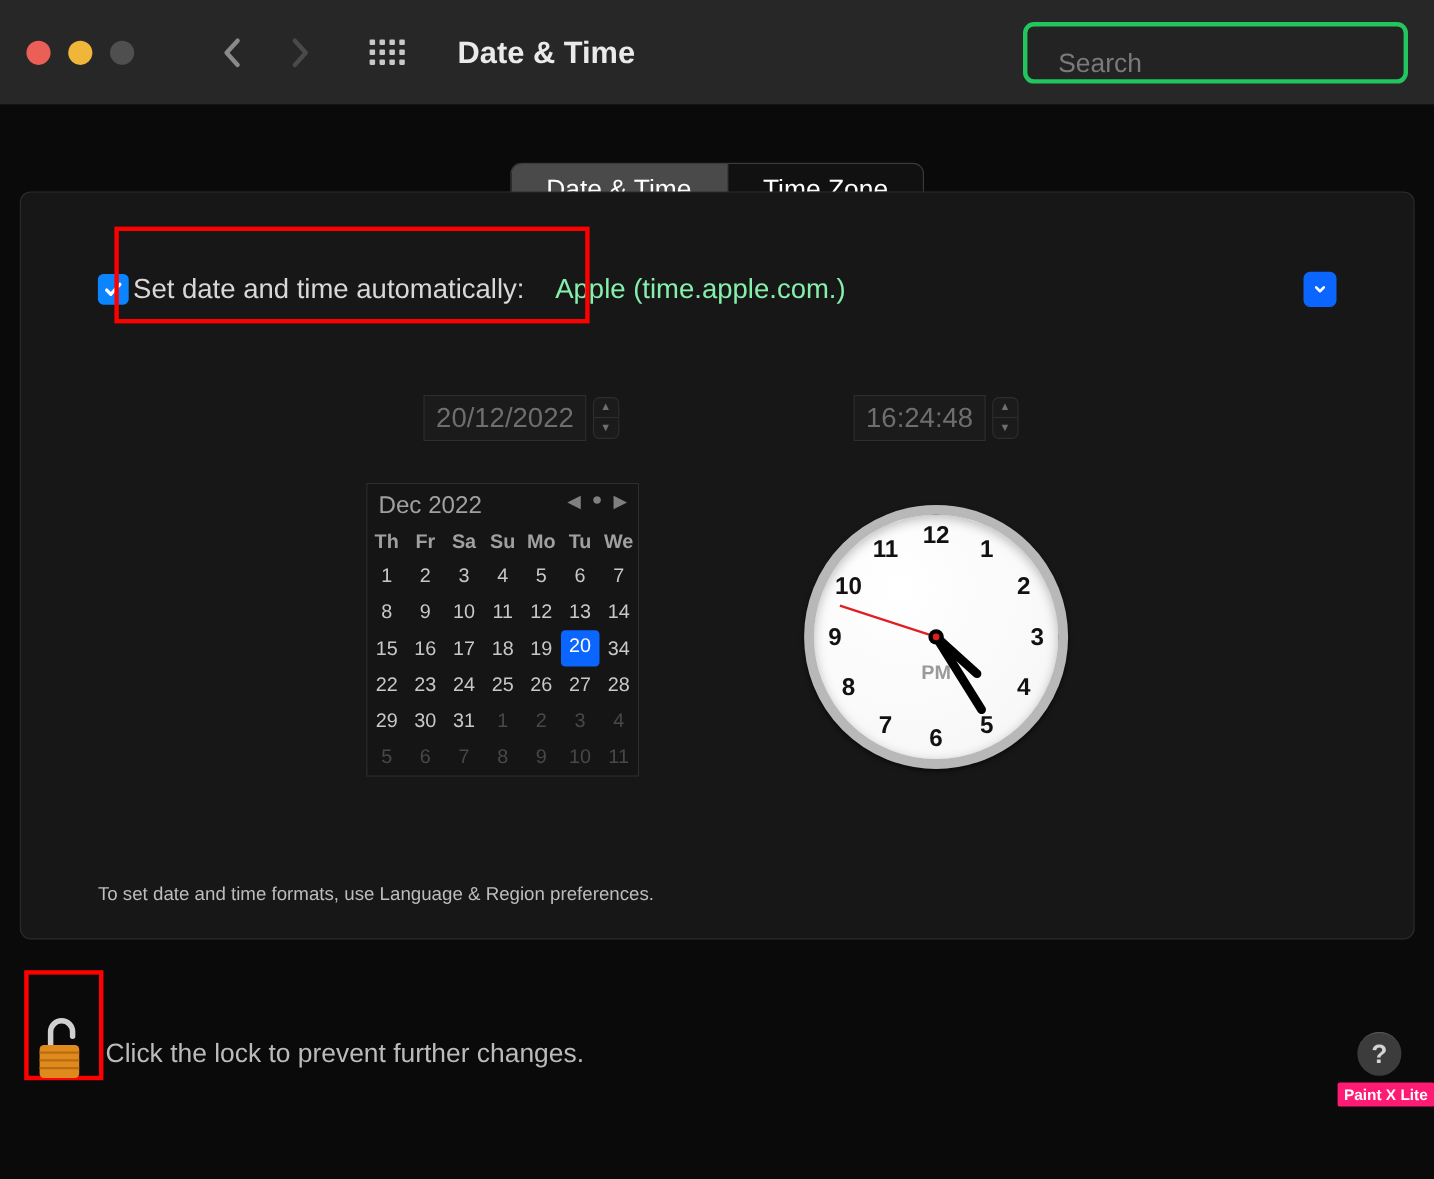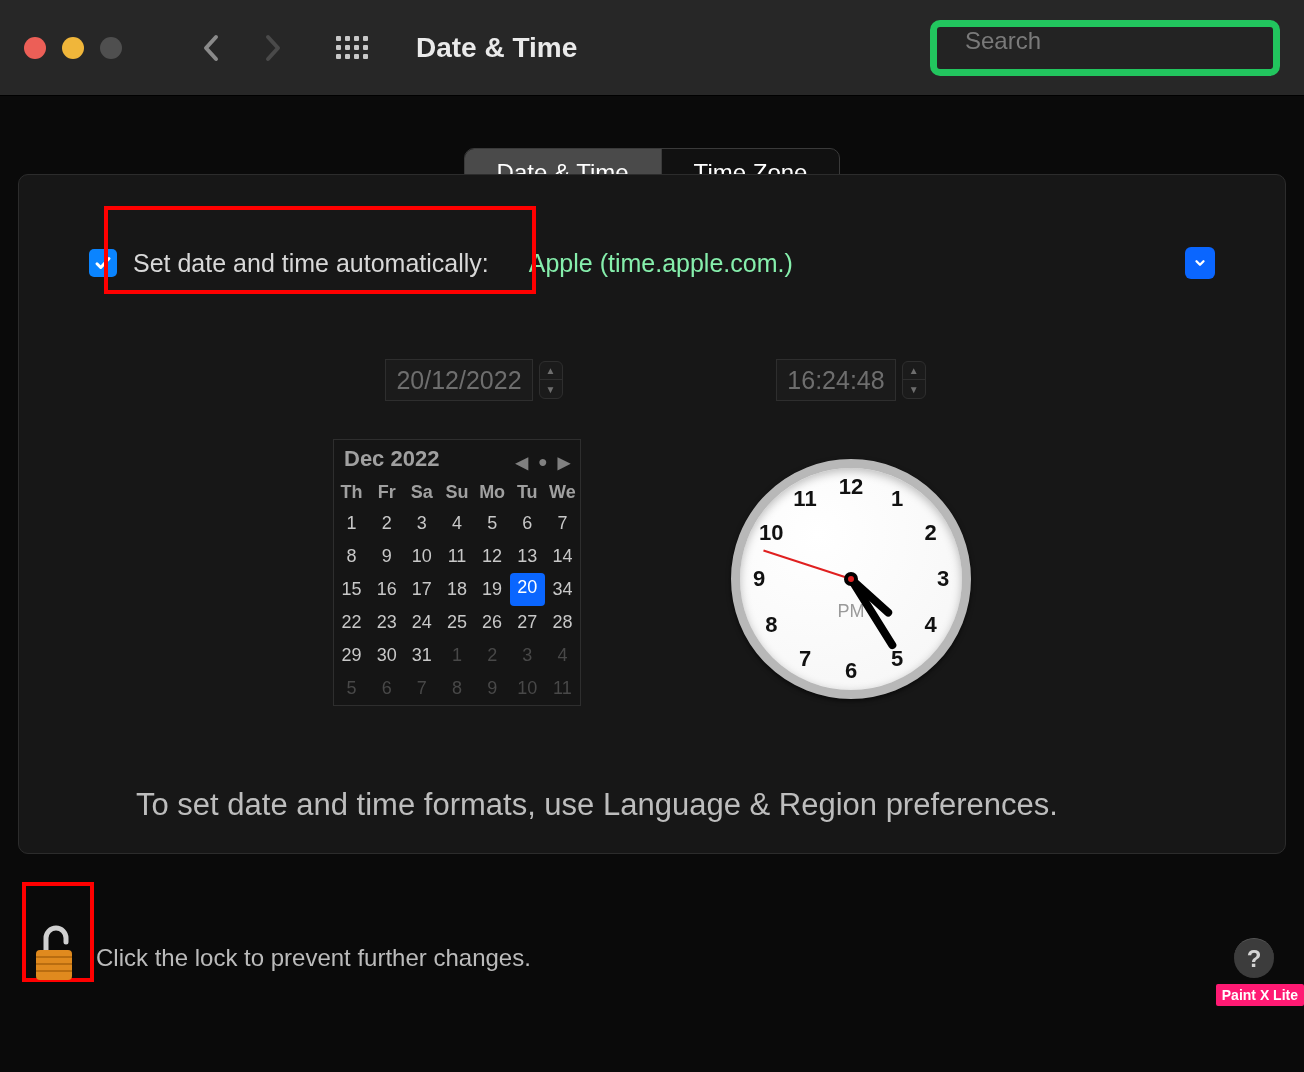--- a/index.html
+++ b/index.html
@@ -38,23 +38,23 @@
   .grid-icon span { width:5px; height:5px; background:#c8c8c8; border-radius:1px; }
   .window-title {
     margin-left: 22px;
     font-size: 28px; font-weight: 700; color: #eaeaea;
   }
   .search-wrap {
     margin-left: auto;
     width: 350px;
     height: 56px;
     background: #232323;
-    border: 7px solid #22c55e;
+    border: 4px solid #22c55e;
     border-radius: 10px;
-    display: flex; align-items: flex-start;
+    display: flex; align-items: flex-end;
     padding: 0 16px;
     gap: 12px;
   }
   .search-wrap input {
     flex:1; background:transparent; border:none; outline:none; color:#c8c8c8; font-size:24px;
   }
   .search-wrap input::placeholder{ color:#7a7a7a; }
   .search-wrap svg { stroke:#7a7a7a; }
 
   
@@ -98,21 +98,21 @@
   
   .highlight-red {
     position:absolute;
     border:4px solid #ff0000;
     pointer-events:none;
   }
   .hl1{ left:104px; top:206px; width:432px; height:88px; }
   .hl2{ left:22px; top:882px; width:72px; height:100px; }
 
   .auto-row{
-    display:flex; align-items:center; gap:16px;
+    display:flex; align-items:center; gap:4px;
   }
   .checkbox {
     width:28px; height:28px; background:#0a84ff; border-radius:5px;
     display:flex; align-items:center; justify-content:center; color:white;
     flex-shrink:0;
   }
   .auto-label{ font-size:25px; color:#d8d8d8; }
   .server-field{
     margin-left:20px;
     flex:1;
@@ -163,23 +163,23 @@
 
   
   .calendar{
     margin-top:38px;
     width:248px;
     border:1px solid #2e2e2e;
     background:#151515;
     color:#bfbfbf;
   }
   .cal-header{
-    display:flex; align-items:flex-end;
+    display:flex; align-items:flex-start;
     padding:6px 10px;
-    font-size:22px; font-weight:700; color:#a0a0a0;
+    font-size:22px; font-weight:400; color:#a0a0a0;
   }
   .cal-nav{
     margin-left:auto; display:flex; gap:10px; color:#808080; font-size:16px;
   }
   .cal-grid{
     display:grid; grid-template-columns:repeat(7,1fr);
     text-align:center;
     font-size:18px;
   }
   .cal-dow{ font-weight:700; color:#a0a0a0; padding:4px 0; }
@@ -200,21 +200,21 @@
     position:relative;
   }
   .clock-face{ position:absolute; inset:0; }
   .clock .num{
     position:absolute; width:30px; text-align:center;
     font-size:22px; font-weight:700; color:#111;
     transform:translate(-50%,-50%);
   }
   .clock .ampm{
     position:absolute; left:50%; top:60%; transform:translateX(-50%);
-    font-size:18px; color:#9a9a9a; font-weight:400;
+    font-size:18px; color:#9a9a9a; font-weight:700;
   }
   .hand{
     position:absolute; left:50%; top:50%;
     transform-origin: 50% 100%;
     background:#000;
   }
   .hand.hour{ width:8px; height:54px; margin-left:-4px; margin-top:-54px; border-radius:4px; }
   .hand.minute{ width:8px; height:82px; margin-left:-4px; margin-top:-82px; border-radius:4px; }
   .hand.second{ width:2px; height:92px; margin-left:-1px; margin-top:-92px; background:#e02020; }
   .hub{
@@ -225,21 +225,21 @@
     content:""; position:absolute; inset:4px; background:#e02020; border-radius:50%;
   }
 
   
   .formats-row{
     position:absolute;
     left:70px; right:70px; bottom:30px;
     display:flex; align-items:center;
     gap:24px;
   }
-  .formats-text{ font-size:31px; color:#bdbdbd;margin-left:47px; }
+  .formats-text{ font-size:17px; color:#bdbdbd; }
   .lang-region-btn{
     margin-left:auto;
     background:#4a4a4a;
     border-top:1px solid #5c5c5c;
     color:#e8e8e8;
     font-size:22px;
     padding:8px 18px;
     border-radius:8px;
   }
 

